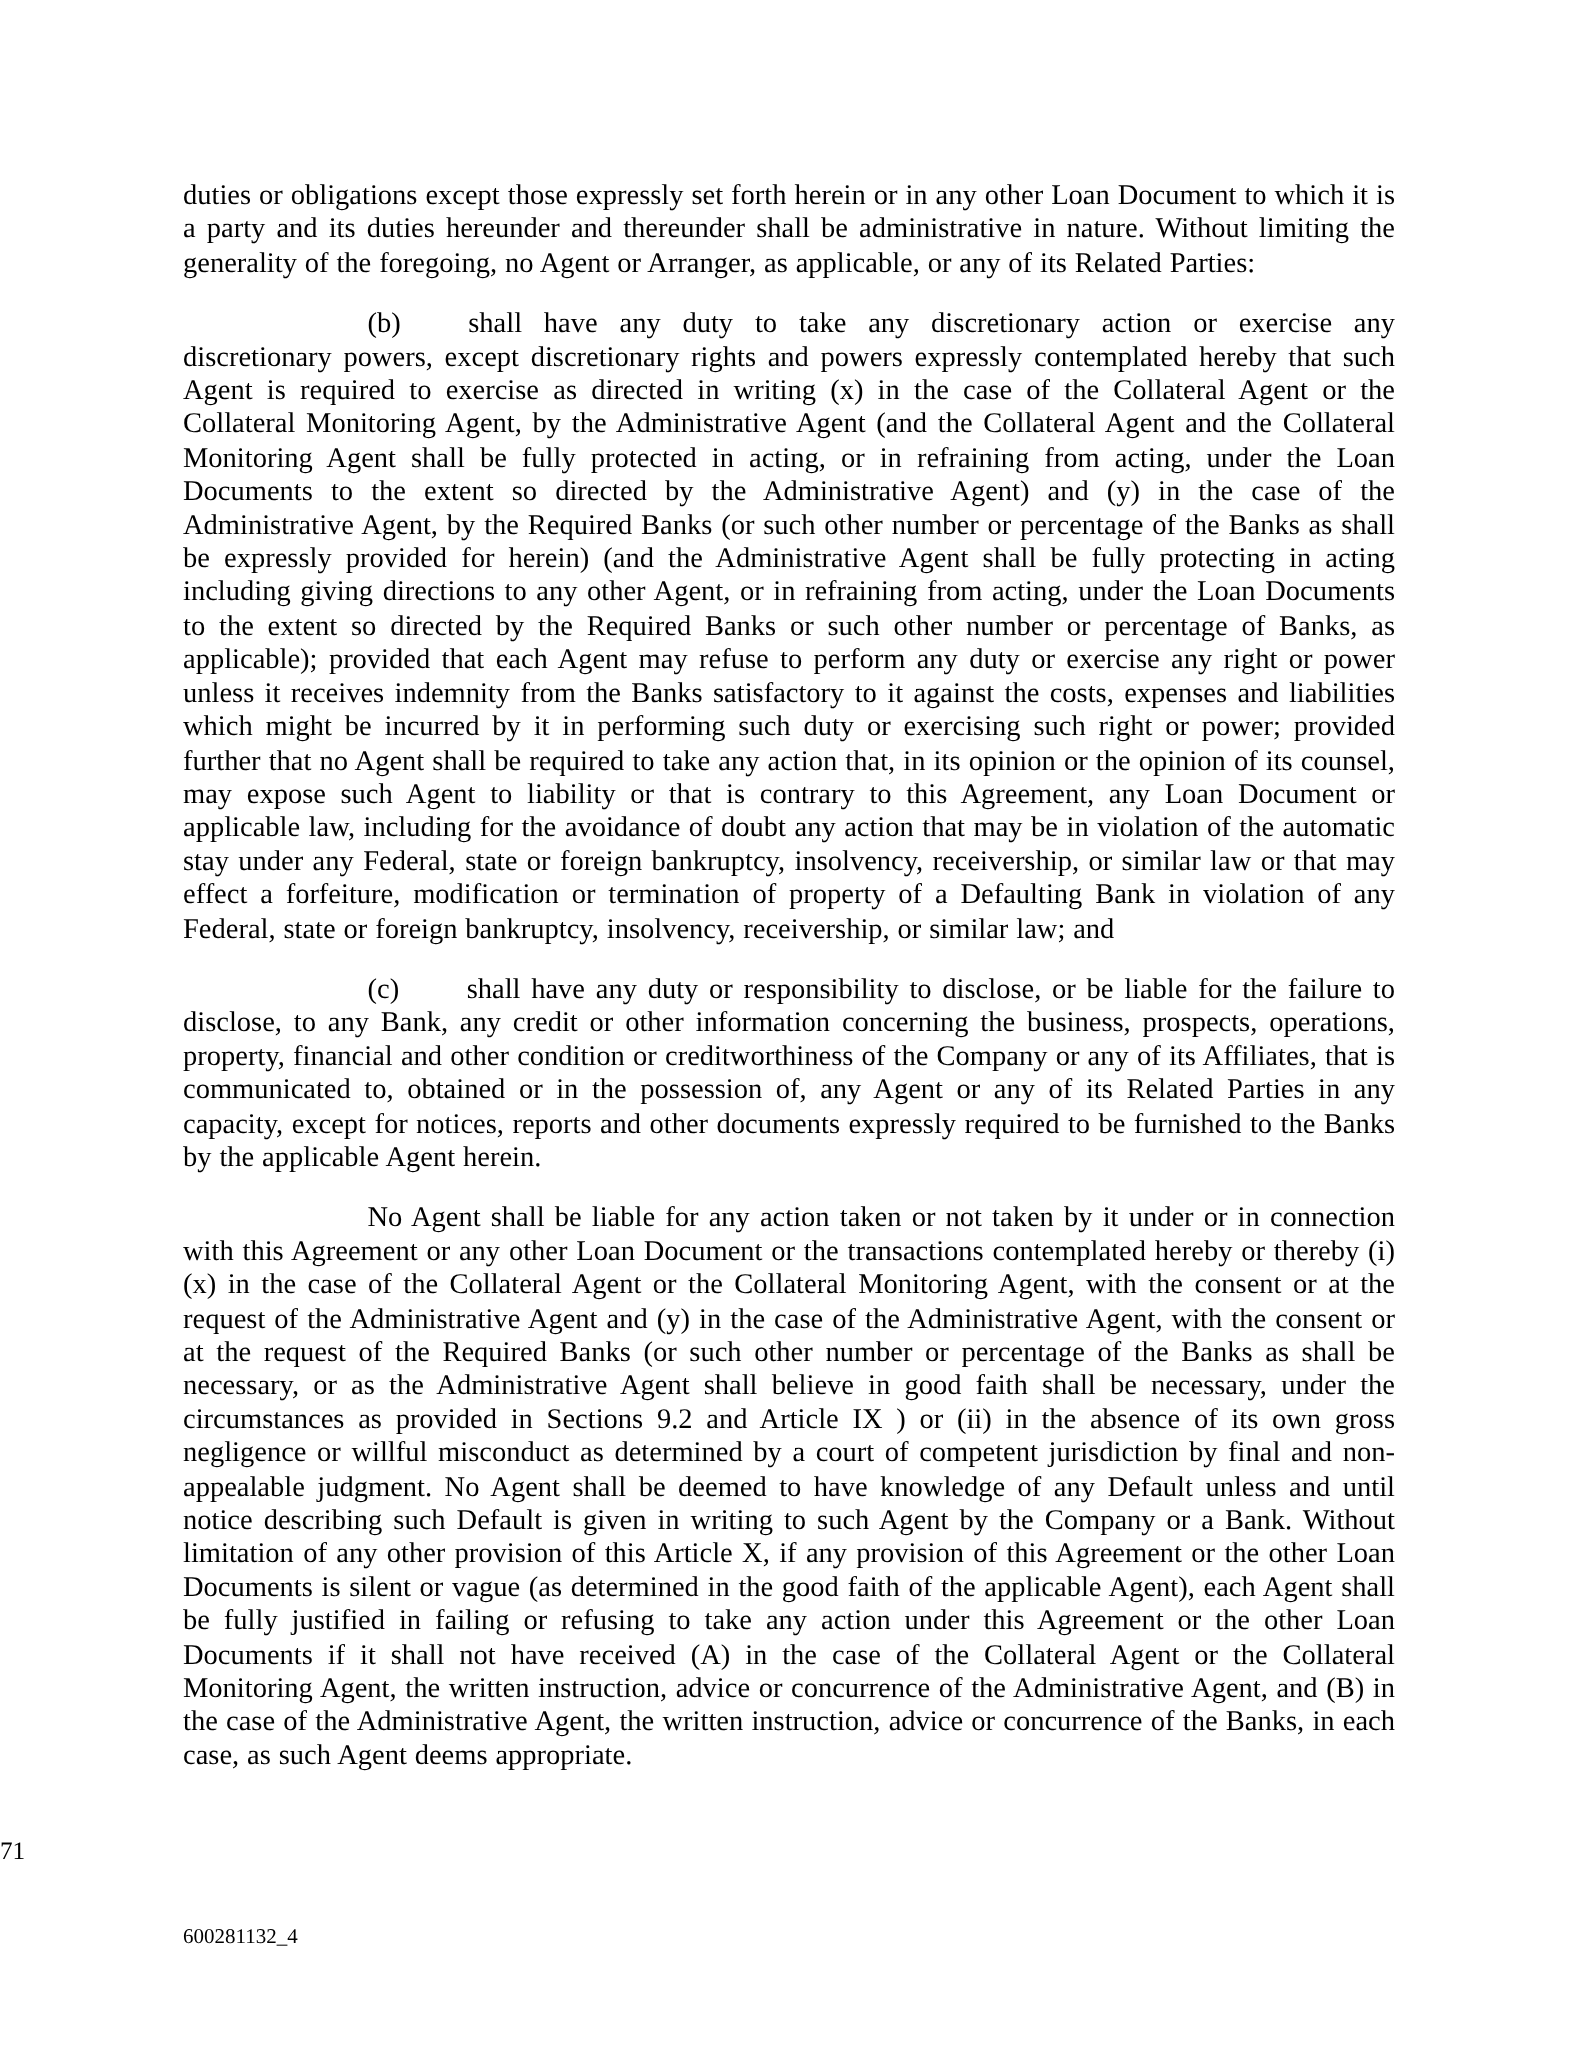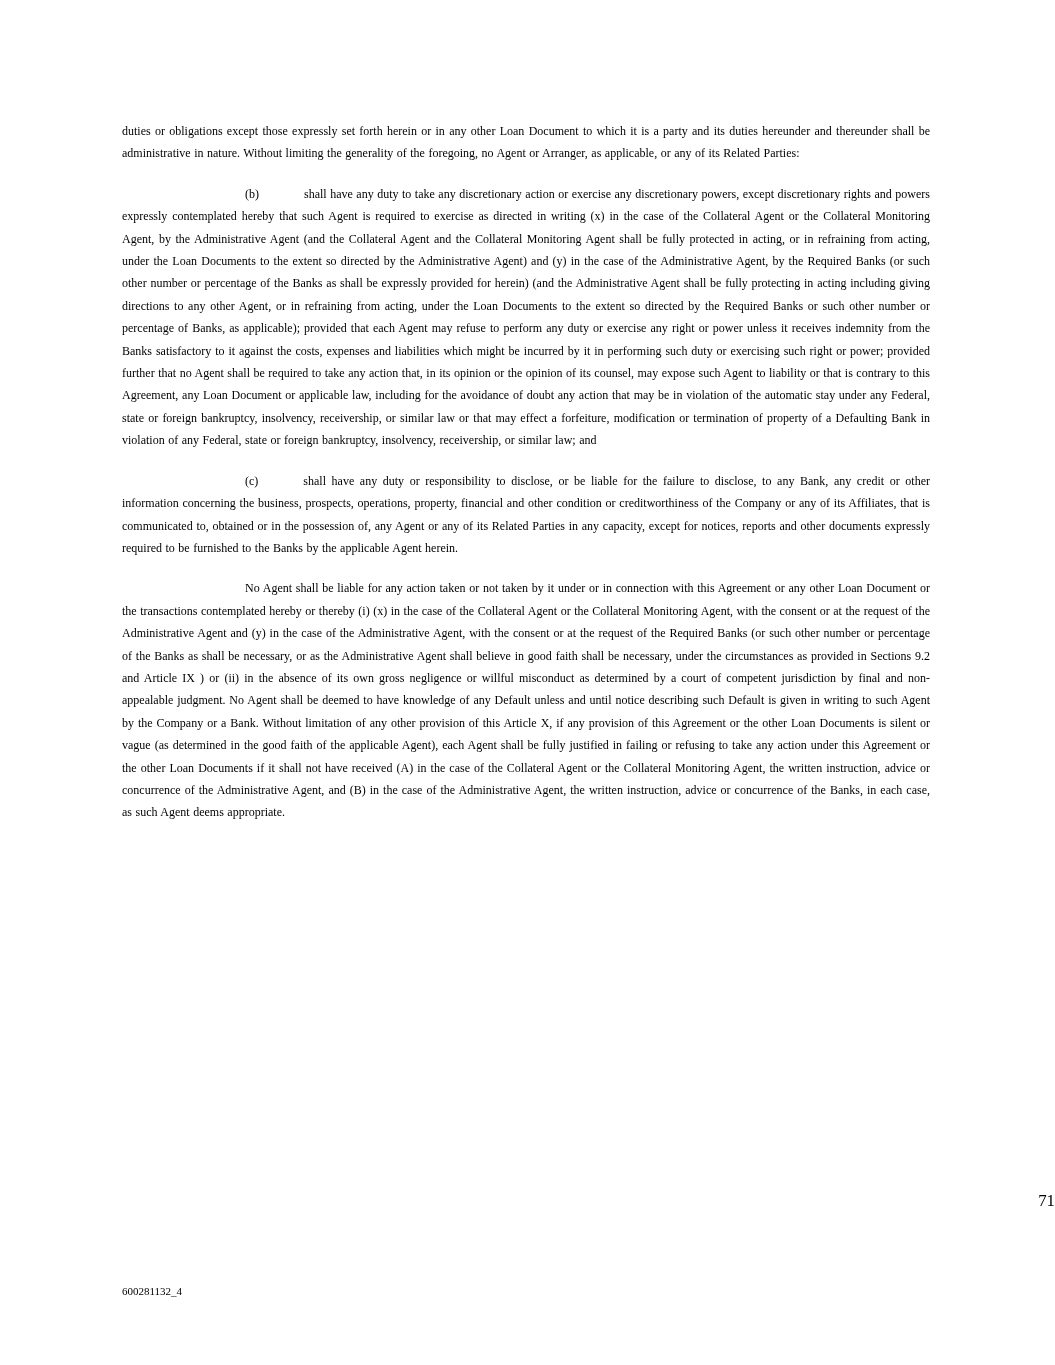--- a/index.html
+++ b/index.html
@@ -18,51 +18,51 @@
   }
   .content {
     position: absolute;
     left: 122px;
     top: 120px;
     width: 808px;
   }
   p.body-para {
     margin: 0 0 18px 0;
     text-align: justify;
-    font-size: 12px;
+    font-size: 19px;
     line-height: 22.4px;
     word-spacing: 0.5px;
   }
   p.last {
     margin-bottom: 12px;
   }
   .indent {
     text-indent: 123px;
   }
   .tab {
     display: inline-block;
     width: 45px;
   }
   .u {
     text-underline-offset: 2px;
   }
   .page-number {
     position: absolute;
     left: 0;
-    top: 1190px;
+    top: 1223px;
     width: 100%;
-    text-align: right;
+    text-align: left;
     font-size: 16.8px;
     line-height: 22px;
   }
   .doc-id {
     position: absolute;
     left: 122px;
     top: 1283px;
-    font-size: 11px;
+    font-size: 14px;
     line-height: 17px;
   }
 </style>
 </head>
 <body>
 
 <div class="page">
 
   <div class="content">
 

